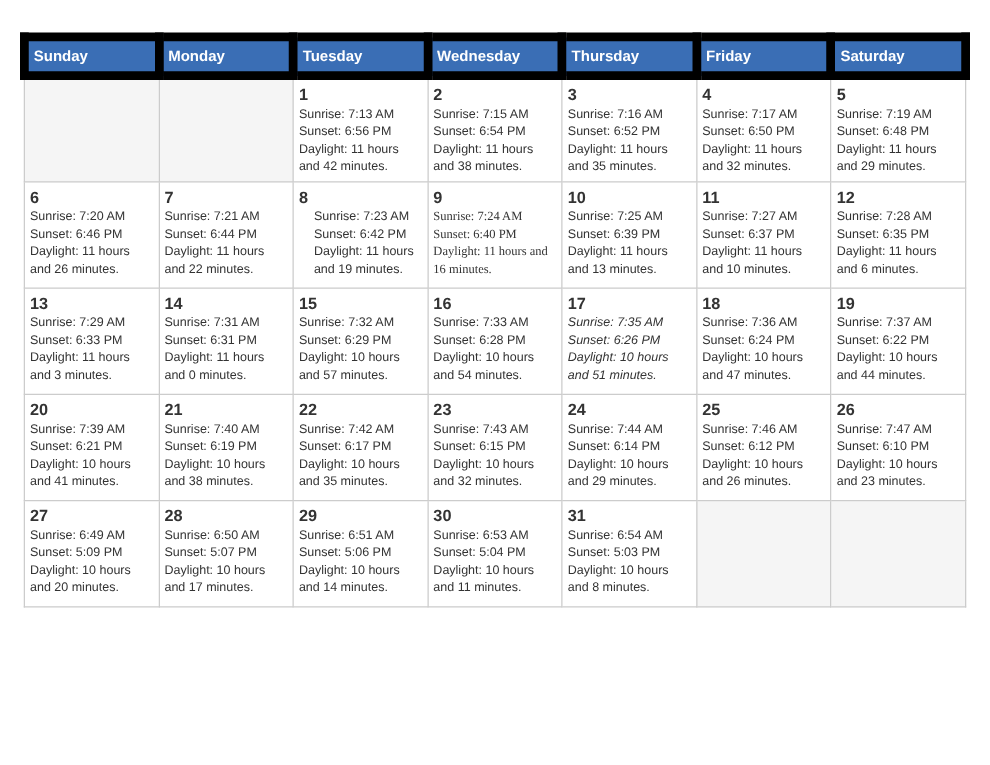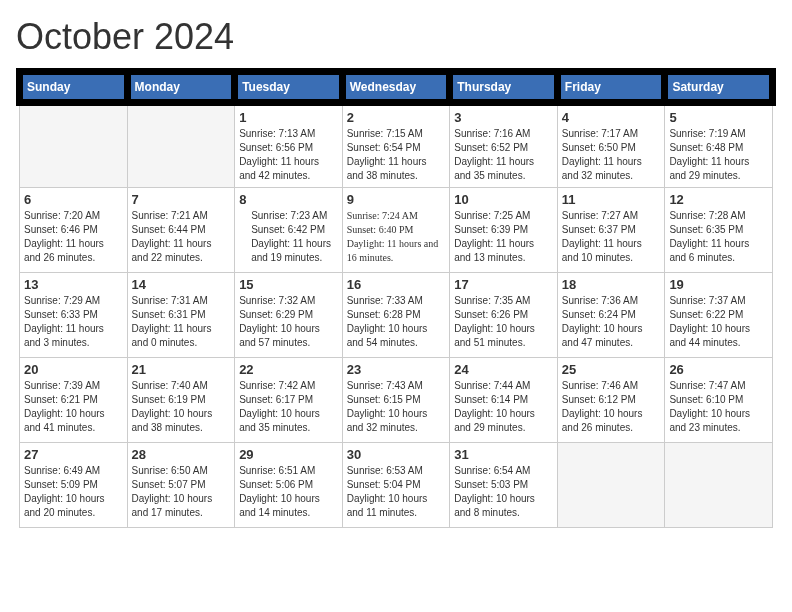--- a/index.html
+++ b/index.html
@@ -87,21 +87,20 @@
     }
     tr:nth-child(even) td:not(.empty) {
       background: #fff;
     }
   </style>
 </head>
 <body>
 
 <div class="header">
   <div class="title-section">
-    <div class="month-title">October 2024</div>
   </div>
 </div>
 
 <table>
   <thead>
     <tr>
     <th>Sunday</th>
         <th>Monday</th>
         <th>Tuesday</th>
         <th>Wednesday</th>
@@ -209,21 +208,21 @@
 Daylight: 10 hours and 57 minutes.</div>
         </td>
         <td>
           <span class="day-number">16</span>
           <div class="day-info" style="white-space: pre-line;">Sunrise: 7:33 AM
 Sunset: 6:28 PM
 Daylight: 10 hours and 54 minutes.</div>
         </td>
         <td>
           <span class="day-number">17</span>
-          <div class="day-info" style="white-space: pre-line;">Sunrise: 7:35 AM
+          <div class="day-info" style="white-space: pre-line; font-style: italic;">Sunrise: 7:35 AM
 Sunset: 6:26 PM
 Daylight: 10 hours and 51 minutes.</div>
         </td>
         <td>
           <span class="day-number">18</span>
           <div class="day-info" style="white-space: pre-line;">Sunrise: 7:36 AM
 Sunset: 6:24 PM
 Daylight: 10 hours and 47 minutes.</div>
         </td>
         <td>

